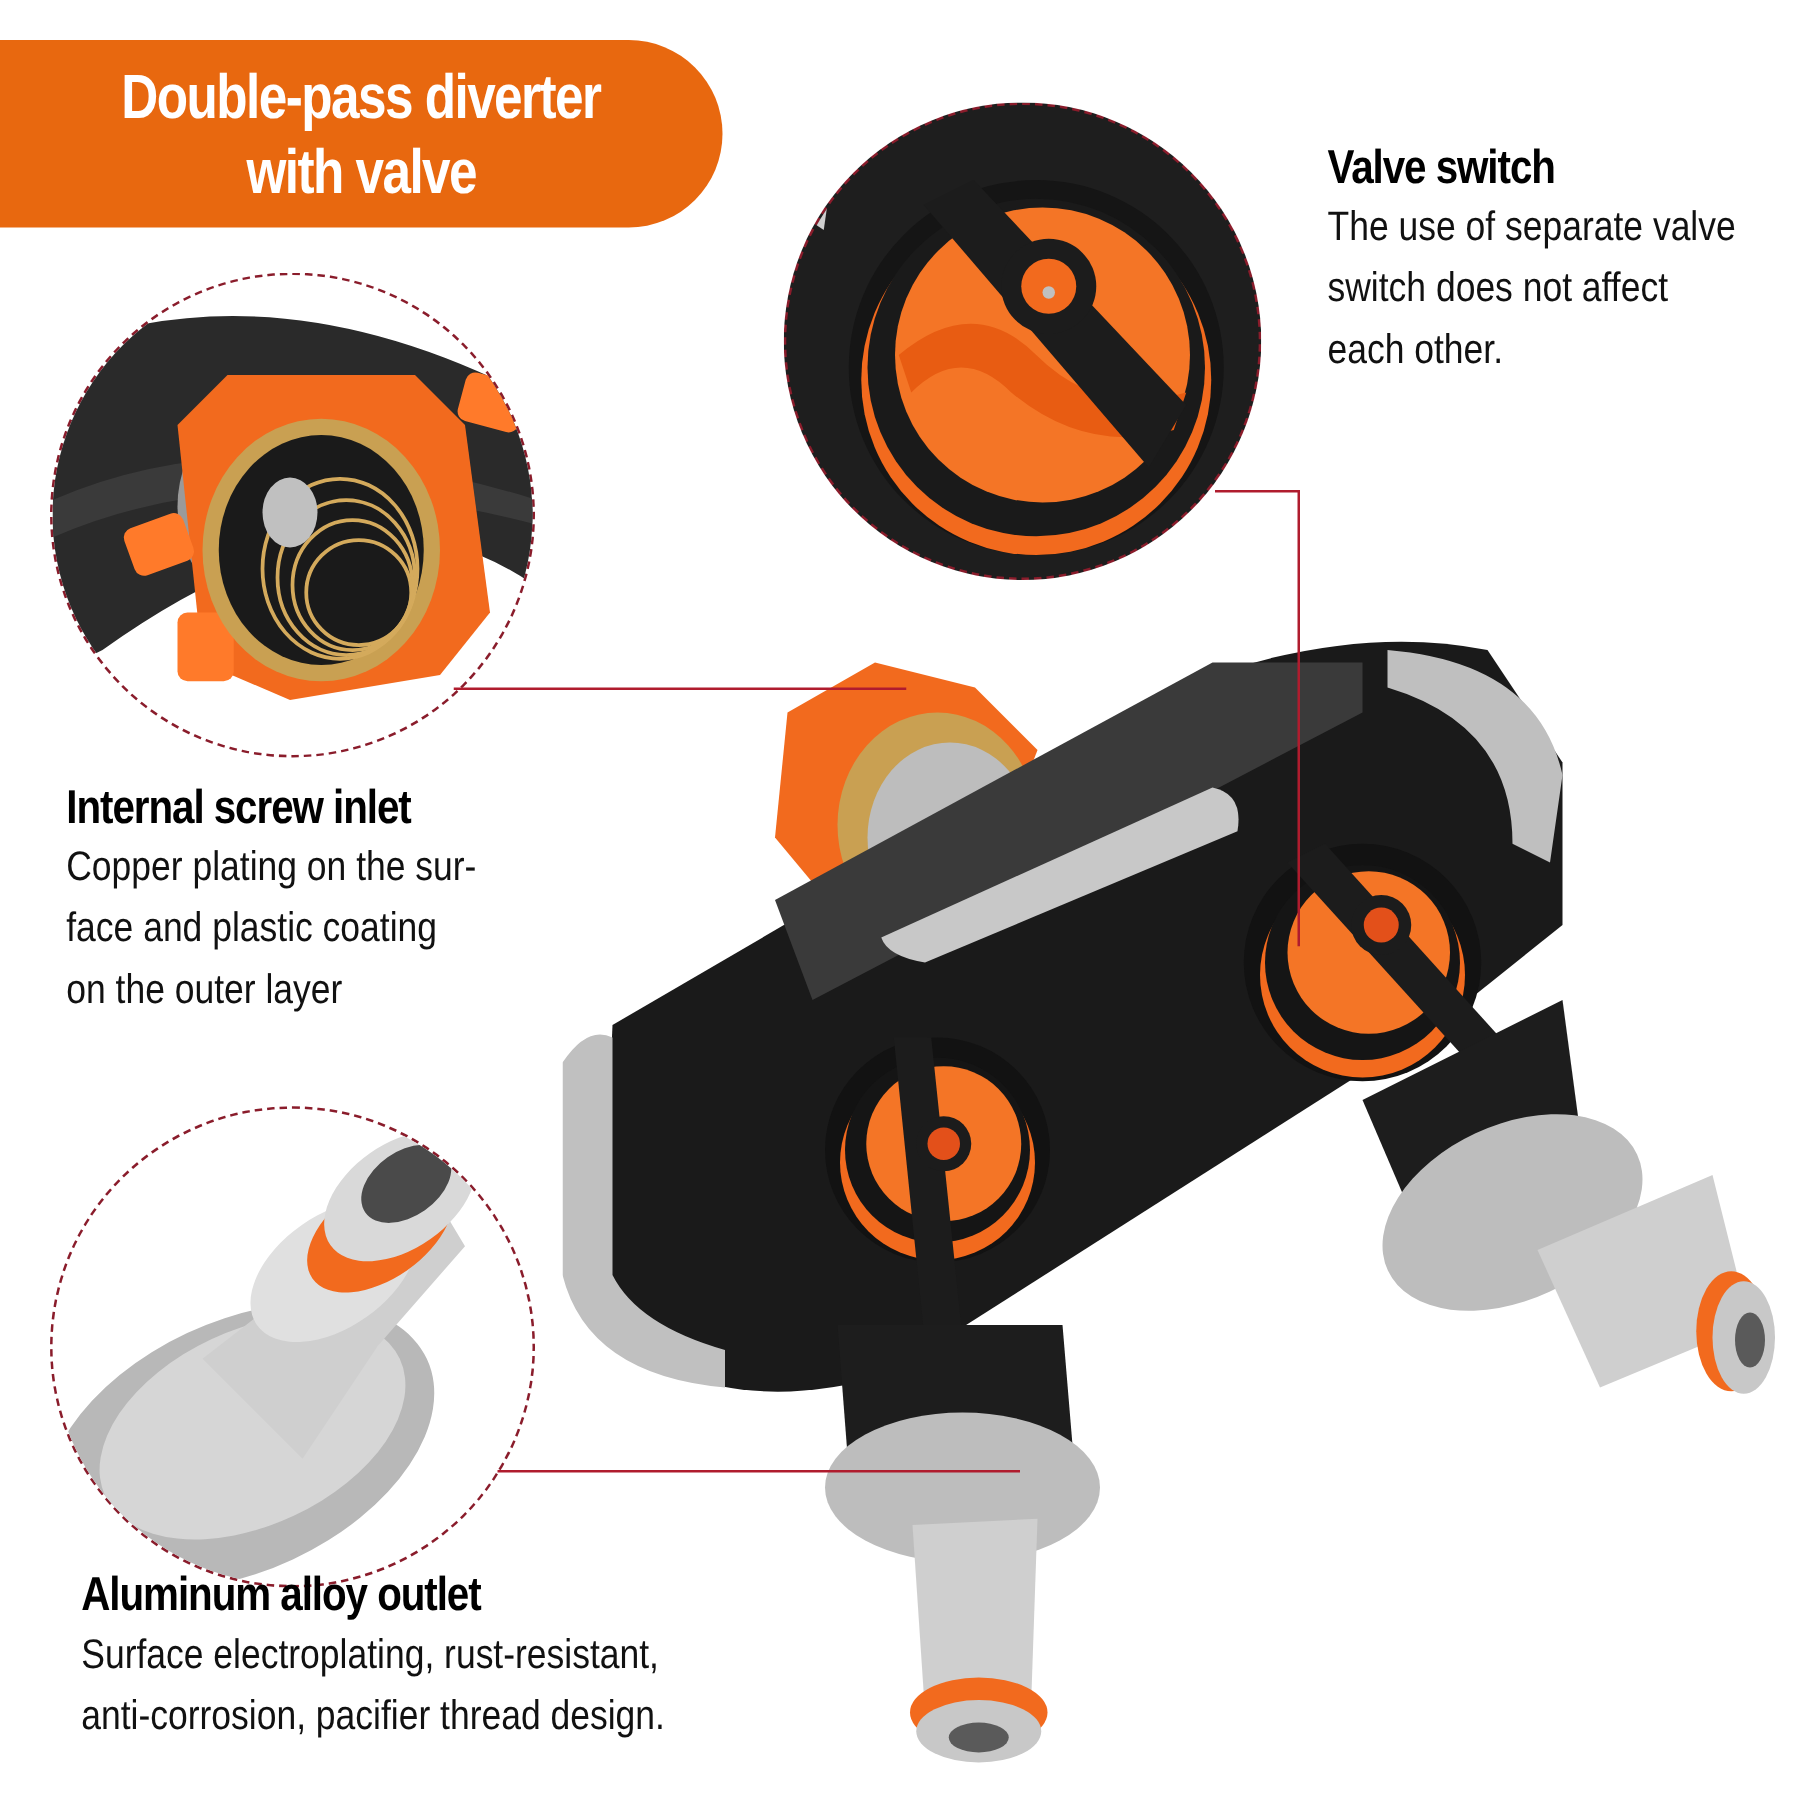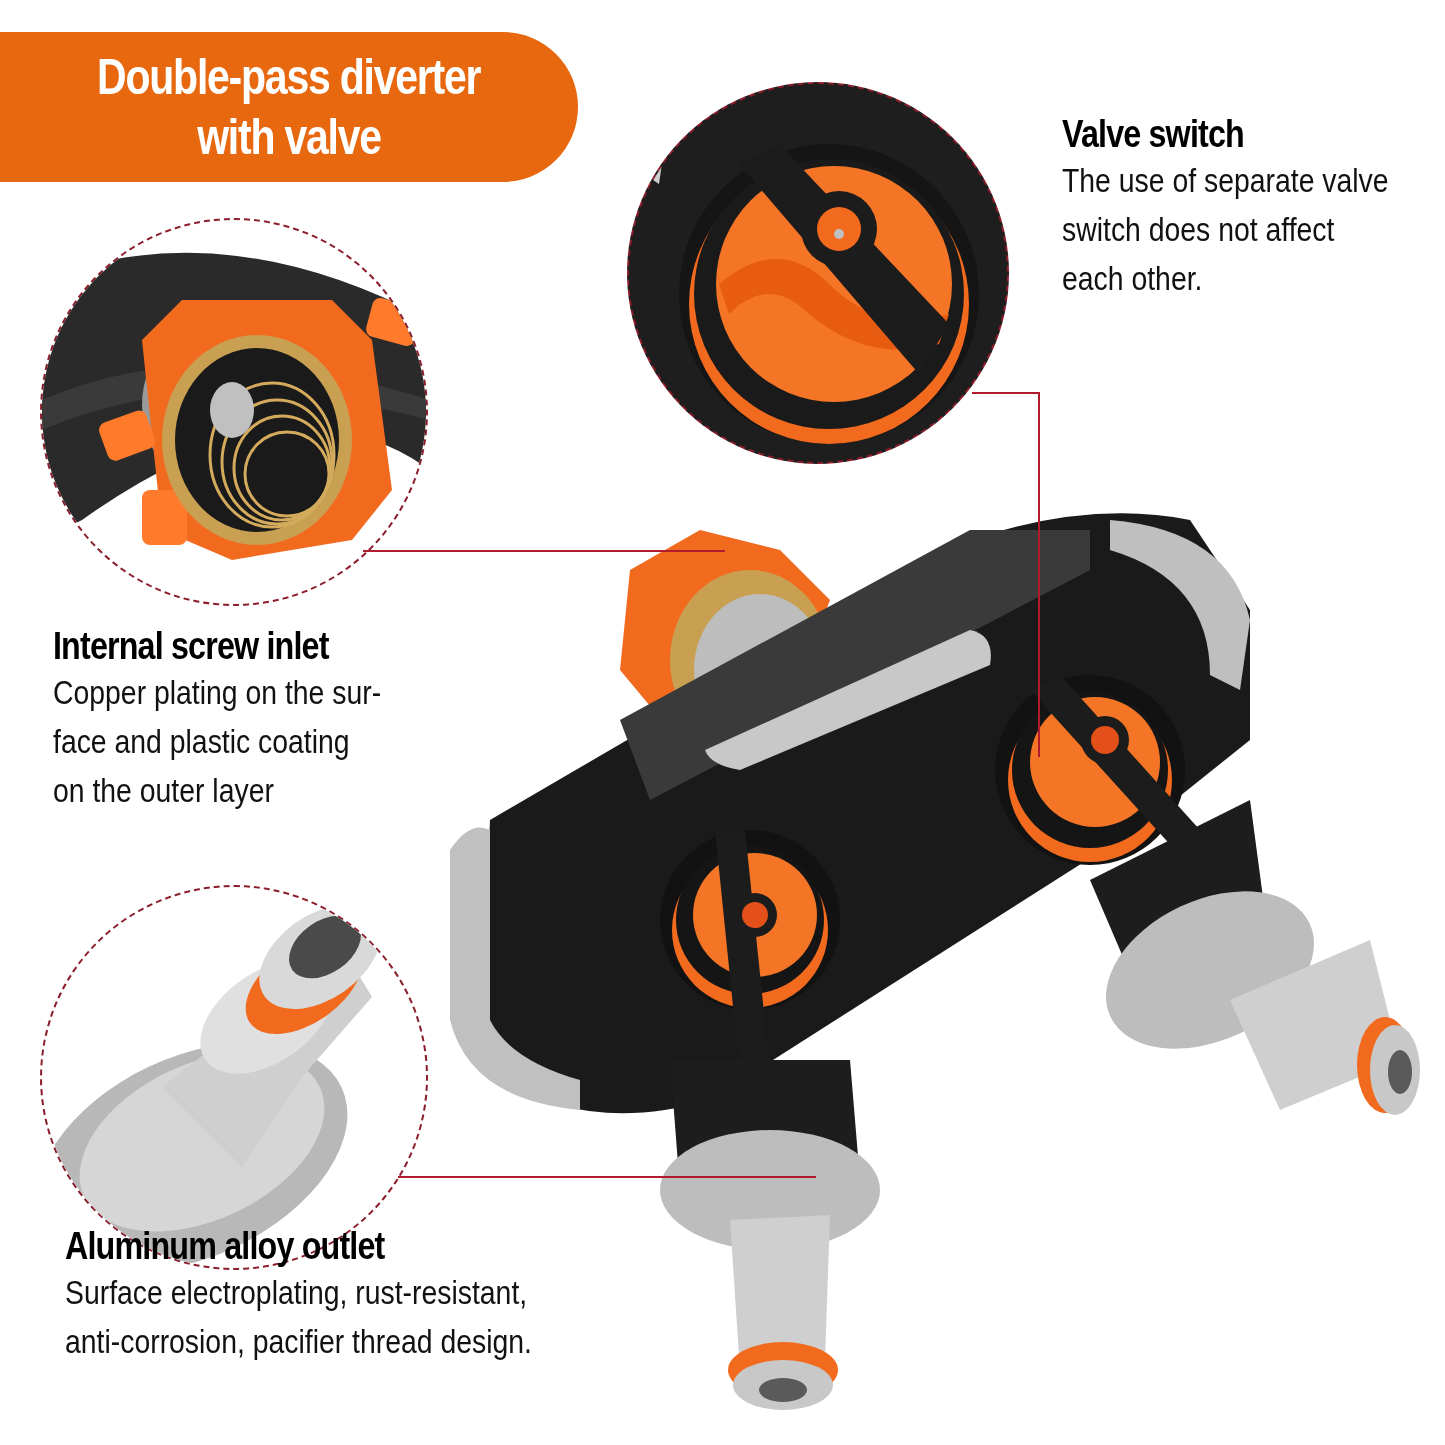--- a/index.html
+++ b/index.html
@@ -125,17 +125,17 @@
   <div class="desc">each other.</div>
 </div>
 
 <div class="abs" style="left:53px;top:624px;">
   <div class="heading">Internal screw inlet</div>
   <div class="desc">Copper plating on the sur-</div>
   <div class="desc">face and plastic coating</div>
   <div class="desc">on the outer layer</div>
 </div>
 
-<div class="abs" style="left:65px;top:1224px;">
+<div class="abs" style="left:65px;top:1254px;">
   <div class="heading">Aluminum alloy outlet</div>
   <div class="desc">Surface electroplating, rust-resistant,</div>
   <div class="desc">anti-corrosion, pacifier thread design.</div>
 </div>
 
 </body></html>

